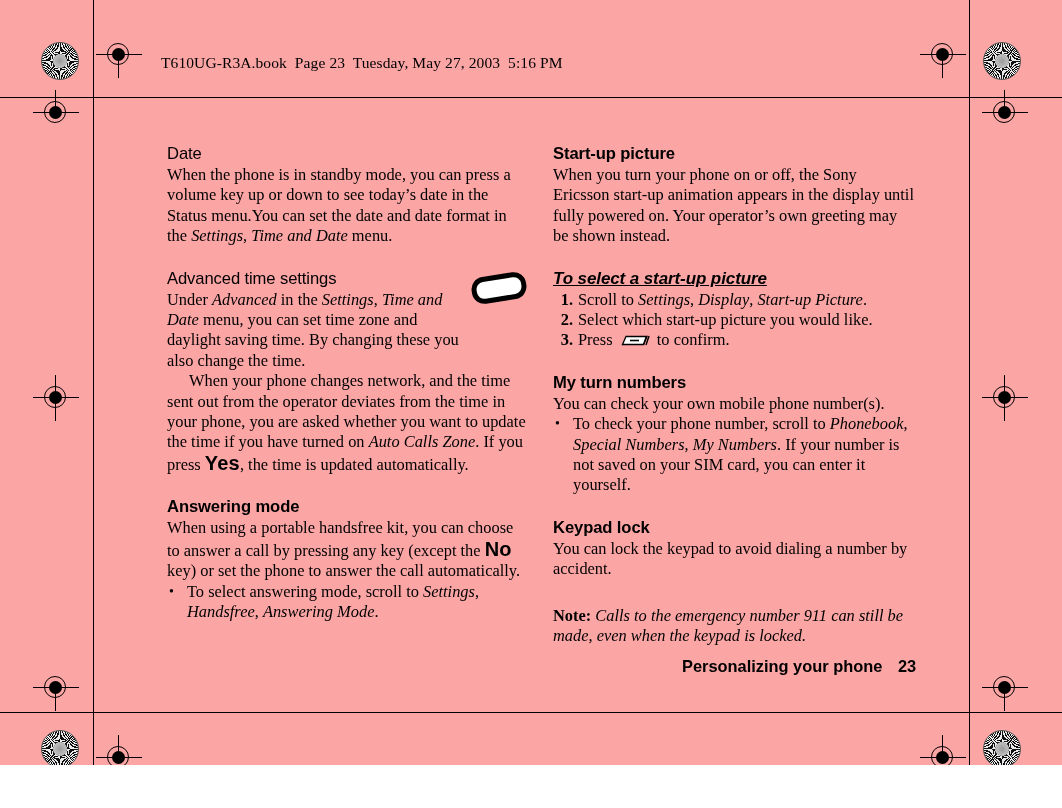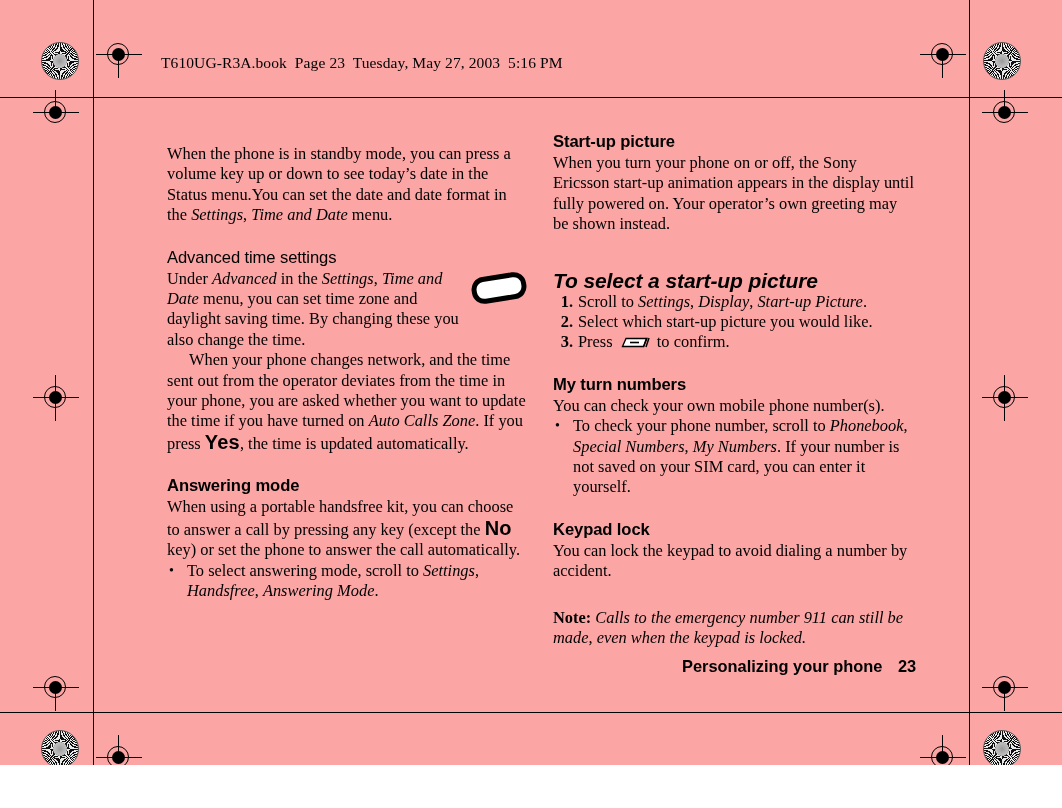--- a/index.html
+++ b/index.html
@@ -94,40 +94,41 @@
 
   
   .col {
     position: absolute;
     width: 362px;
     font-size: 16.4px;
     line-height: 20.4px;
     text-align: left;
   }
   #col-left  { left: 167px; top: 144px; }
-  #col-right { left: 553px; top: 132px; }
+  #col-right { left: 553px; top: 144px; }
 
   h2.sec {
     font-family: "Liberation Sans", sans-serif;
     font-size: 16.6px;
     font-weight: normal;
     line-height: 20px;
     margin: 0 0 1px 0;
     letter-spacing: -0.1px;
   }
   h2.sec.bold { font-weight: bold; }
 
   h3.proc {
     font-family: "Liberation Sans", sans-serif;
-    font-size: 21px;
+    font-size: 17px;
     font-weight: bold;
     font-style: italic;
     line-height: 20px;
-    margin: 14px 0 1px 0;
+    margin: 0 0 1px 0;
     letter-spacing: -0.1px;
+    text-decoration: underline;
   }
 
   p.body {
     margin: 0;
     font-family: "Liberation Serif", serif;
     font-size: 16.4px;
     line-height: 20.4px;
   }
   p.body.indent { text-indent: 22px; }
   .gap-md { height: 22px; }
@@ -295,20 +296,21 @@
   <div class="margin-icon">
     <svg viewBox="0 0 58 40" width="58" height="40" aria-hidden="true">
       <g transform="rotate(-9 29 20)">
         <rect x="4" y="9" width="50" height="22" rx="10" ry="10" fill="#ffffff" stroke="#000000" stroke-width="5"></rect>
       </g>
     </svg>
   </div>
 
   <div class="col" id="col-left">
 
+    <h2 class="sec">Date</h2>
     <p class="body">When the phone is in standby mode, you can press a volume key up or down to see today’s date in the Status menu.You can set the date and date format in the <i class="it">Settings</i>, <i class="it">Time and Date</i> menu.</p>
 
     <div class="gap-md"></div>
 
     <h2 class="sec">Advanced time settings</h2>
     <p class="body" style="width:292px;">Under <i class="it">Advanced</i> in the <i class="it">Settings</i>, <i class="it">Time and Date</i> menu, you can set time zone and daylight saving time. By changing these you also change the time.</p>
     <p class="body indent">When your phone changes network, and the time sent out from the operator deviates from the time in your phone, you are asked whether you want to update the time if you have turned on <i class="it">Auto Calls Zone</i>. If you press <span class="uikey">Yes</span>, the time is updated automatically.</p>
 
     <div class="gap-md"></div>
 

